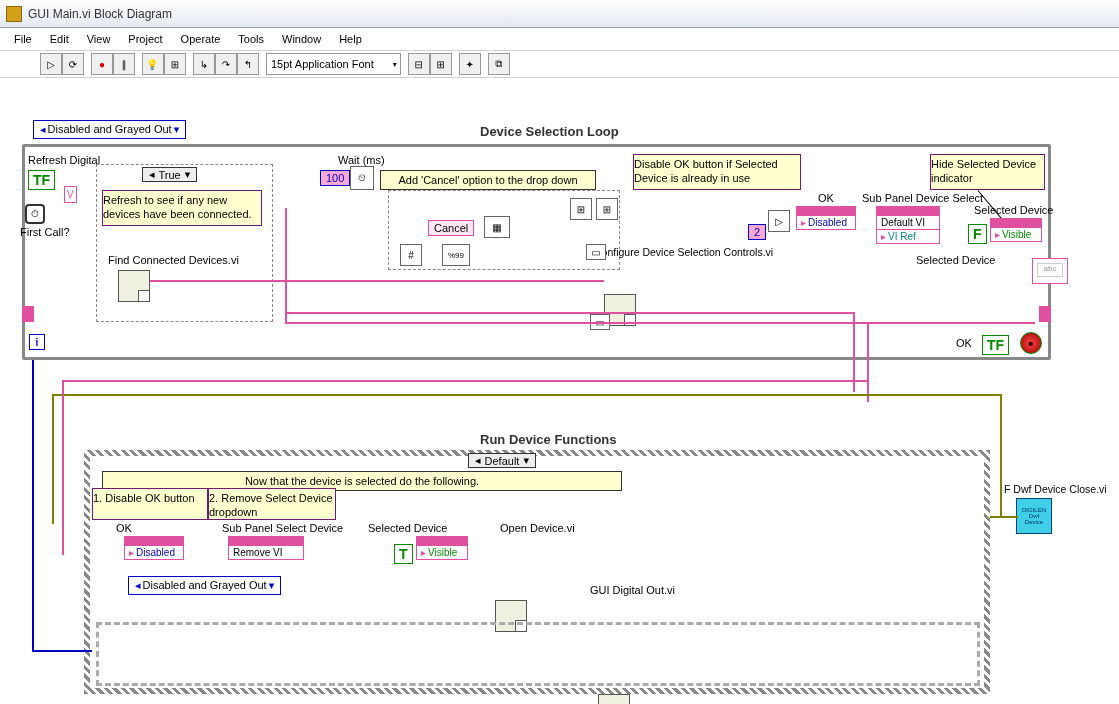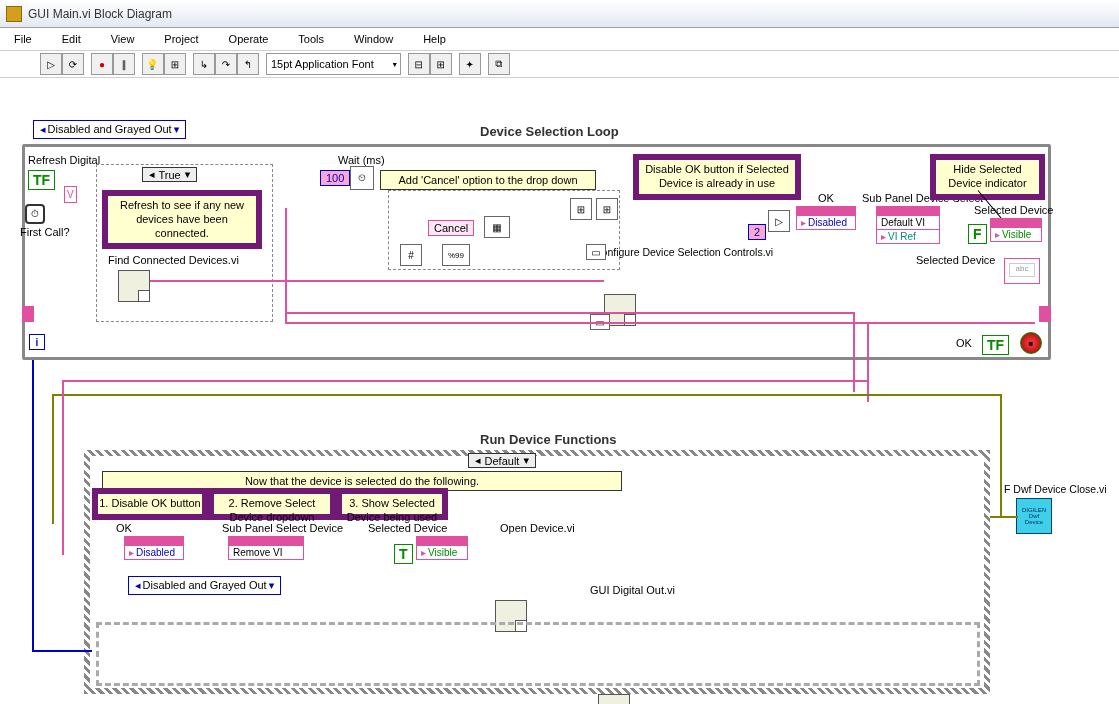--- a/index.html
+++ b/index.html
@@ -2,40 +2,40 @@
 <html><head>
 <meta charset="utf-8">
 <style>
   * { box-sizing: border-box; margin: 0; padding: 0; }
   body { font-family: "Segoe UI", Tahoma, sans-serif; font-size: 11px; background: #fff; width: 1119px; height: 704px; position: relative; overflow: hidden; }
   
   .titlebar { background: linear-gradient(#fff, #e3e9f1); height: 28px; border-bottom: 1px solid #a0a0a0; display: flex; align-items: center; padding: 0 6px; }
   .titlebar-icon { width: 16px; height: 16px; background: #d4a017; border: 1px solid #8b6914; margin-right: 6px; }
   .titlebar-text { font-size: 12px; color: #333; }
   
-  .menubar { height: 22px; background: #fff; display: flex; align-items: center; padding: 0 6px; gap: 14px; }
+  .menubar { height: 22px; background: #fff; display: flex; align-items: center; padding: 0 6px; gap: 2px; }
   .menu-item { padding: 2px 8px; cursor: pointer; }
   
   .toolbar { height: 28px; background: #fff; border-top: 1px solid #d0d0d0; border-bottom: 1px solid #d0d0d0; display: flex; align-items: center; padding: 0 40px; gap: 1px; }
   .tbtn { width: 22px; height: 22px; border: 1px solid #999; background: #f0f0f0; display: inline-flex; align-items: center; justify-content: center; font-size: 10px; cursor: pointer; }
   .tgroup { display: flex; gap: 0; margin-right: 6px; }
   .font-select { height: 22px; border: 1px solid #999; padding: 0 26px 0 4px; background: #fff; font-size: 11px; position: relative; display: inline-flex; align-items: center; margin-right: 6px; }
   .font-select::after { content: "▾"; position: absolute; right: 3px; font-size: 8px; }
   
   .canvas { position: absolute; top: 78px; left: 0; right: 0; bottom: 0; background: #fff; }
   .abs { position: absolute; }
   
   .disabled-tag { border: 1.5px solid #0000c0; background: #fff; padding: 2px 6px; color: #000; font-size: 11px; }
   .disabled-tag::before { content: "◂"; color: #0000c0; margin-right: 2px; }
   .disabled-tag::after { content: "▾"; color: #0000c0; margin-left: 2px; }
   
   .loop-border { border: 3px solid #888; border-radius: 2px; }
   .loop-title { font-weight: bold; font-size: 13px; color: #333; text-align: left; }
   
-  .comment-box { background: #ffffd0; border: 6px solid #701a75; padding: 3px 0; font-size: 11px; line-height: 1.25; text-align: center; }
+  .comment-box { background: #ffffd0; border: 1px solid #701a75; padding: 3px 0; font-size: 11px; line-height: 1.25; }
   .comment-banner { background: #ffffd0; border: 1px solid #333; padding: 3px 6px; font-size: 11px; text-align: center; }
   
   .label { font-size: 11px; color: #000; }
   .vi-icon { width: 32px; height: 32px; background: #f0f0e0; border: 1px solid #555; position: relative; }
   .vi-icon::after { content: ""; position: absolute; bottom: -1px; right: -1px; width: 10px; height: 10px; background: #fff; border: 1px solid #555; }
   
   .bd-box { border: 1px solid #666; background: #fff; display: inline-flex; align-items: center; justify-content: center; font-size: 10px; }
   .tf-box { border: 1.5px solid #058a00; background: #fff; color: #058a00; font-weight: bold; font-size: 14px; padding: 1px 4px; display: inline-block; }
   .num-box { border: 1.5px solid #0000c0; background: #f9a8d4; color: #0000c0; font-size: 11px; padding: 1px 5px; display: inline-block; }
   .str-box { border: 1.5px solid #e050a0; background: #ffe8f4; color: #000; font-size: 11px; padding: 1px 5px; display: inline-block; }
@@ -167,21 +167,21 @@
   <div class="abs" style="left:978px;top:112px;width:36px;height:0;border-top:1.5px solid #000;transform:rotate(50deg);transform-origin:left"></div>
 
   <div class="abs label" style="left:974px;top:126px">Selected Device</div>
   <div class="abs tf-box" style="left:968px;top:146px">F</div>
   <div class="abs prop-node" style="left:990px;top:140px;width:52px">
     <div class="prop-head"></div>
     <div class="prop-cell vis"><span class="prop-arrow">▸</span><span>Visible</span></div>
   </div>
 
   <div class="abs label" style="left:916px;top:176px">Selected Device</div>
-  <div class="abs" style="left:1004px;top:180px;width:36px;height:26px;border:1.5px solid #e050a0;background:#fff">
+  <div class="abs" style="left:1032px;top:180px;width:36px;height:26px;border:1.5px solid #e050a0;background:#fff">
      <div style="margin:4px;border:1px solid #ccc;height:14px;font-size:8px;text-align:center;color:#999">abc</div>
   </div>
 
   <div class="abs bd-box" style="left:590px;top:236px;width:20px;height:16px">▭</div>
   <div class="abs bd-box" style="left:586px;top:166px;width:20px;height:16px">▭</div>
 
   <div class="abs" style="left:29px;top:256px;width:16px;height:16px;border:1.5px solid #0000c0;color:#0000c0;display:flex;align-items:center;justify-content:center;font-weight:bold;font-size:10px">i</div>
 
   <div class="abs" style="left:22px;top:228px;width:12px;height:16px;background:#e050a0"></div>
   <div class="abs" style="left:1039px;top:228px;width:12px;height:16px;background:#e050a0"></div>
@@ -200,21 +200,20 @@
   <div class="abs loop-title" style="left:480px;top:354px">Run Device Functions</div>
 
   <div class="abs" style="left:84px;top:372px;width:906px;height:244px;border:6px solid transparent;border-image:repeating-linear-gradient(45deg,#888,#888 3px,#fff 3px,#fff 6px) 6"></div>
 
   <div class="abs case-sel case-down" style="left:468px;top:375px">Default</div>
 
   <div class="abs comment-banner" style="left:102px;top:393px;width:520px">Now that the device is selected do the following.</div>
 
   <div class="abs comment-box" style="left:92px;top:410px;width:116px;height:32px">1. Disable OK button</div>
   <div class="abs comment-box" style="left:208px;top:410px;width:128px;height:32px">2. Remove Select Device dropdown</div>
-  <div class="abs comment-box" style="left:336px;top:410px;width:112px;height:32px">3. Show Selected Device  being used</div>
 
   <div class="abs label" style="left:116px;top:444px">OK</div>
   <div class="abs ctl-box" style="left:130px;top:458px">▦</div>
   <div class="abs prop-node" style="left:124px;top:458px;width:60px">
     <div class="prop-head"></div>
     <div class="prop-cell dis"><span class="prop-arrow">▸</span><span>Disabled</span></div>
   </div>
 
   <div class="abs label" style="left:222px;top:444px">Sub Panel Select Device</div>
   <div class="abs prop-node" style="left:228px;top:458px;width:76px">

